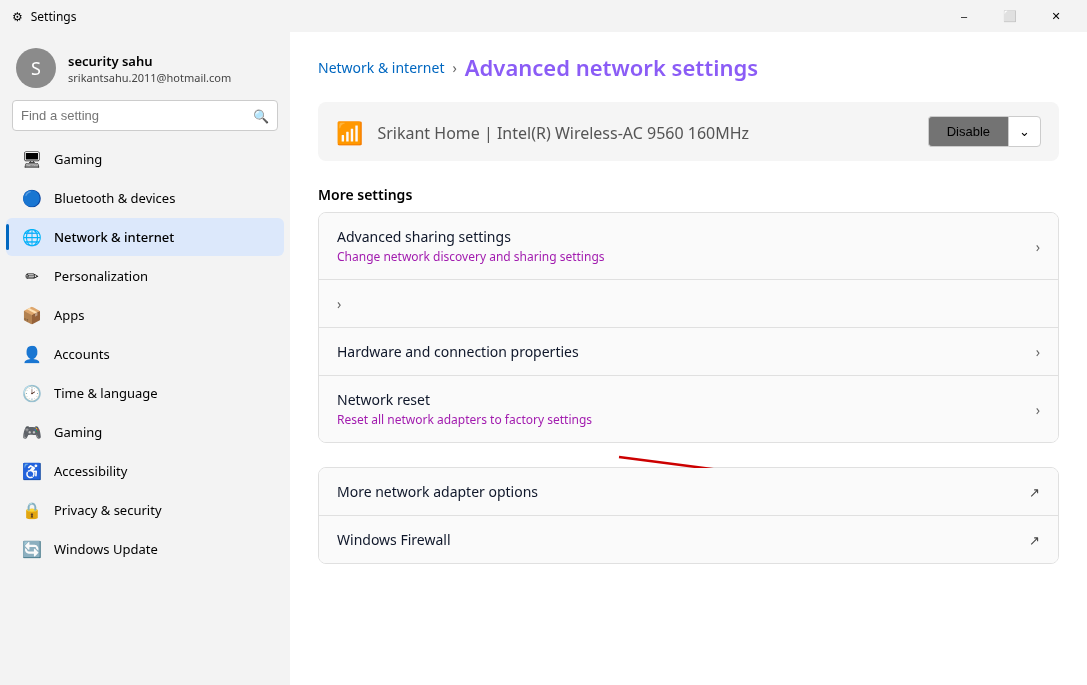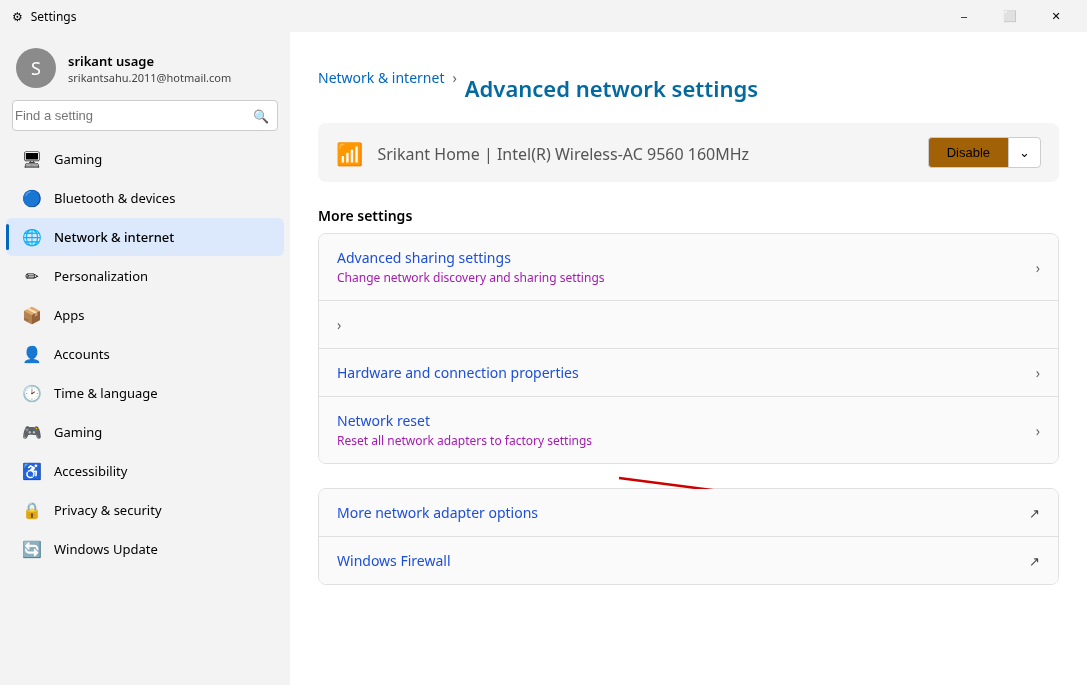--- a/index.html
+++ b/index.html
@@ -85,21 +85,21 @@
     .user-info { display: flex; flex-direction: column; }
     .user-name { font-size: 13px; font-weight: 600; color: #000; }
     .user-email { font-size: 11px; color: #444; }
 
     .search-box {
       margin: 0 12px 8px 12px;
       position: relative;
     }
     .search-input {
       width: 100%;
-      padding: 7px 32px 7px 2px;
+      padding: 7px 32px 7px 8px;
       border: 1px solid #ccc;
       border-radius: 4px;
       background: #fff;
       font-size: 13px;
       outline: none;
     }
     .search-icon-wrap {
       position: absolute;
       right: 8px;
       top: 50%;
@@ -157,21 +157,21 @@
       align-items: center;
       gap: 8px;
       margin-bottom: 20px;
     }
     .breadcrumb-parent {
       font-size: 14px;
       color: #0067c0;
       cursor: pointer;
     }
     .breadcrumb-sep { font-size: 14px; color: #666; }
-    .breadcrumb-current { font-size: 22px; font-weight: 600; color: #0369a1; margin-top: 21px; }
+    .breadcrumb-current { font-size: 22px; font-weight: 600; color: #8b5cf6; }
 
     
     .wifi-card {
       background: #f5f5f5;
       border-radius: 8px;
       padding: 14px 18px;
       display: flex;
       align-items: center;
       gap: 14px;
       margin-bottom: 24px;
@@ -181,21 +181,21 @@
       color: #0067c0;
     }
     .wifi-info { flex: 1; }
     .wifi-name { font-size: 14px; font-weight: 500; }
     .wifi-detail { font-size: 16px; color: #555; margin-top: 2px; }
     .wifi-actions { display: flex; align-items: center; gap: 0; }
     .disable-btn {
       border: 1px solid #ccc;
       border-right: none;
       border-radius: 4px 0 0 4px;
-      background: #a16207;
+      background: #737373;
       padding: 7px 18px;
       font-size: 13px;
       cursor: pointer;
     }
     .chevron-btn {
       border: 1px solid #ccc;
       border-radius: 0 4px 4px 0;
       background: #fff;
       padding: 7px 10px;
       font-size: 13px;
@@ -223,21 +223,21 @@
       padding: 14px 18px;
       cursor: pointer;
       background: #fafafa;
       transition: background 0.1s;
       position: relative;
     }
     .settings-row:not(:last-child) {
       border-bottom: 1px solid #e0e0e0;
     }
     .row-text { flex: 1; }
-    .row-title { font-size: 14px; color: #1d4ed8; }
+    .row-title { font-size: 14px; color: #0f172a; }
     .row-subtitle { font-size: 12px; color: #a21caf; margin-top: 2px; }
     .row-chevron { color: #666; font-size: 14px; }
 
     
     .related-section {
       position: relative;
     }
     .red-arrow {
       position: absolute;
       top: -30px;
@@ -268,21 +268,21 @@
 
 <div class="app-container">
 
   <div class="sidebar">
 
     <div class="user-section">
       <div class="avatar">
         <span>S</span>
       </div>
       <div class="user-info">
-        <span class="user-name">srikant usage</span>
+        <span class="user-name">security sahu</span>
         <span class="user-email">srikantsahu.2011@hotmail.com</span>
       </div>
     </div>
 
     <div class="search-box">
       <input type="text" class="search-input" placeholder="Find a setting" style="">
       <span class="search-icon-wrap">🔍</span>
     </div>
 
     <div id="nav-list">

